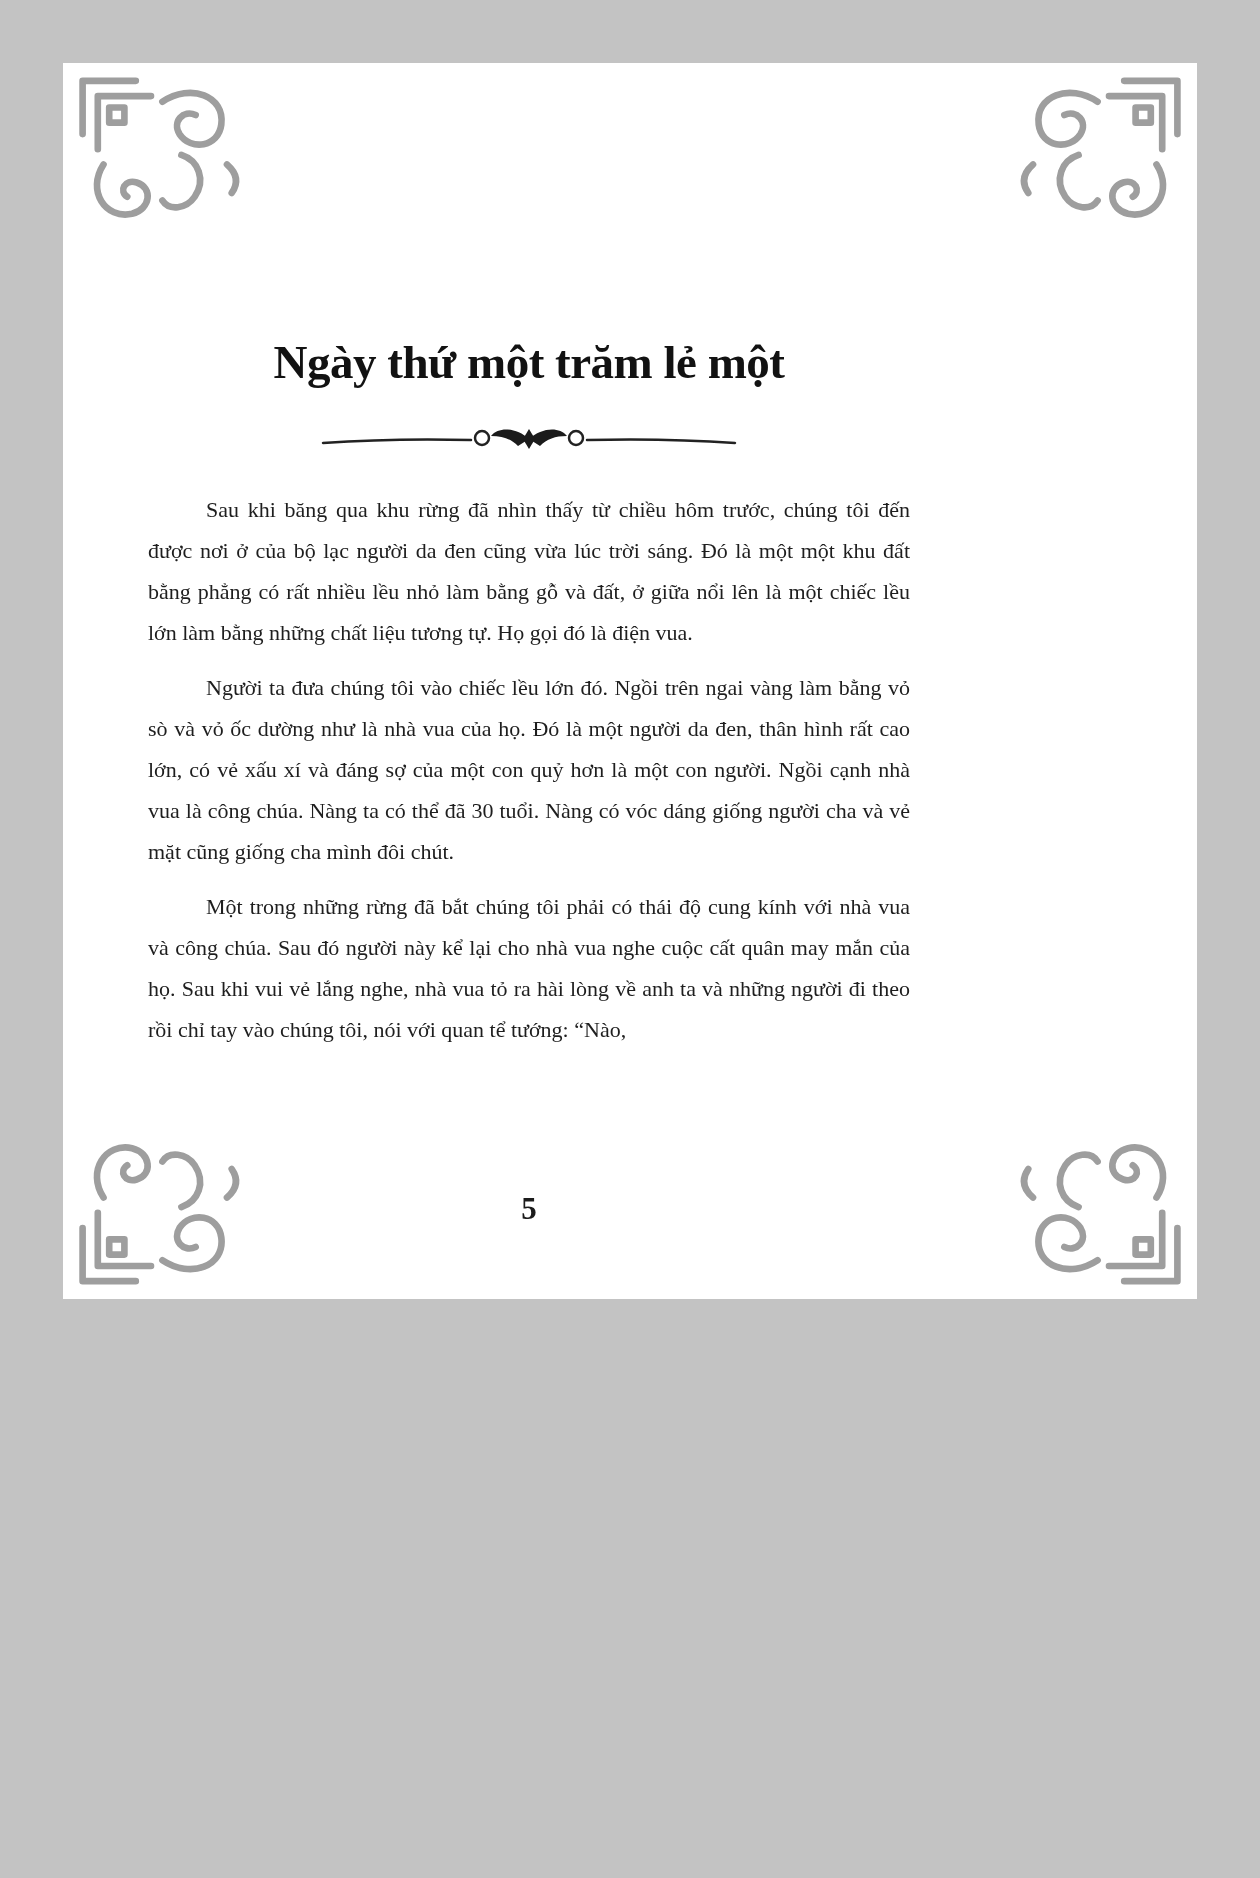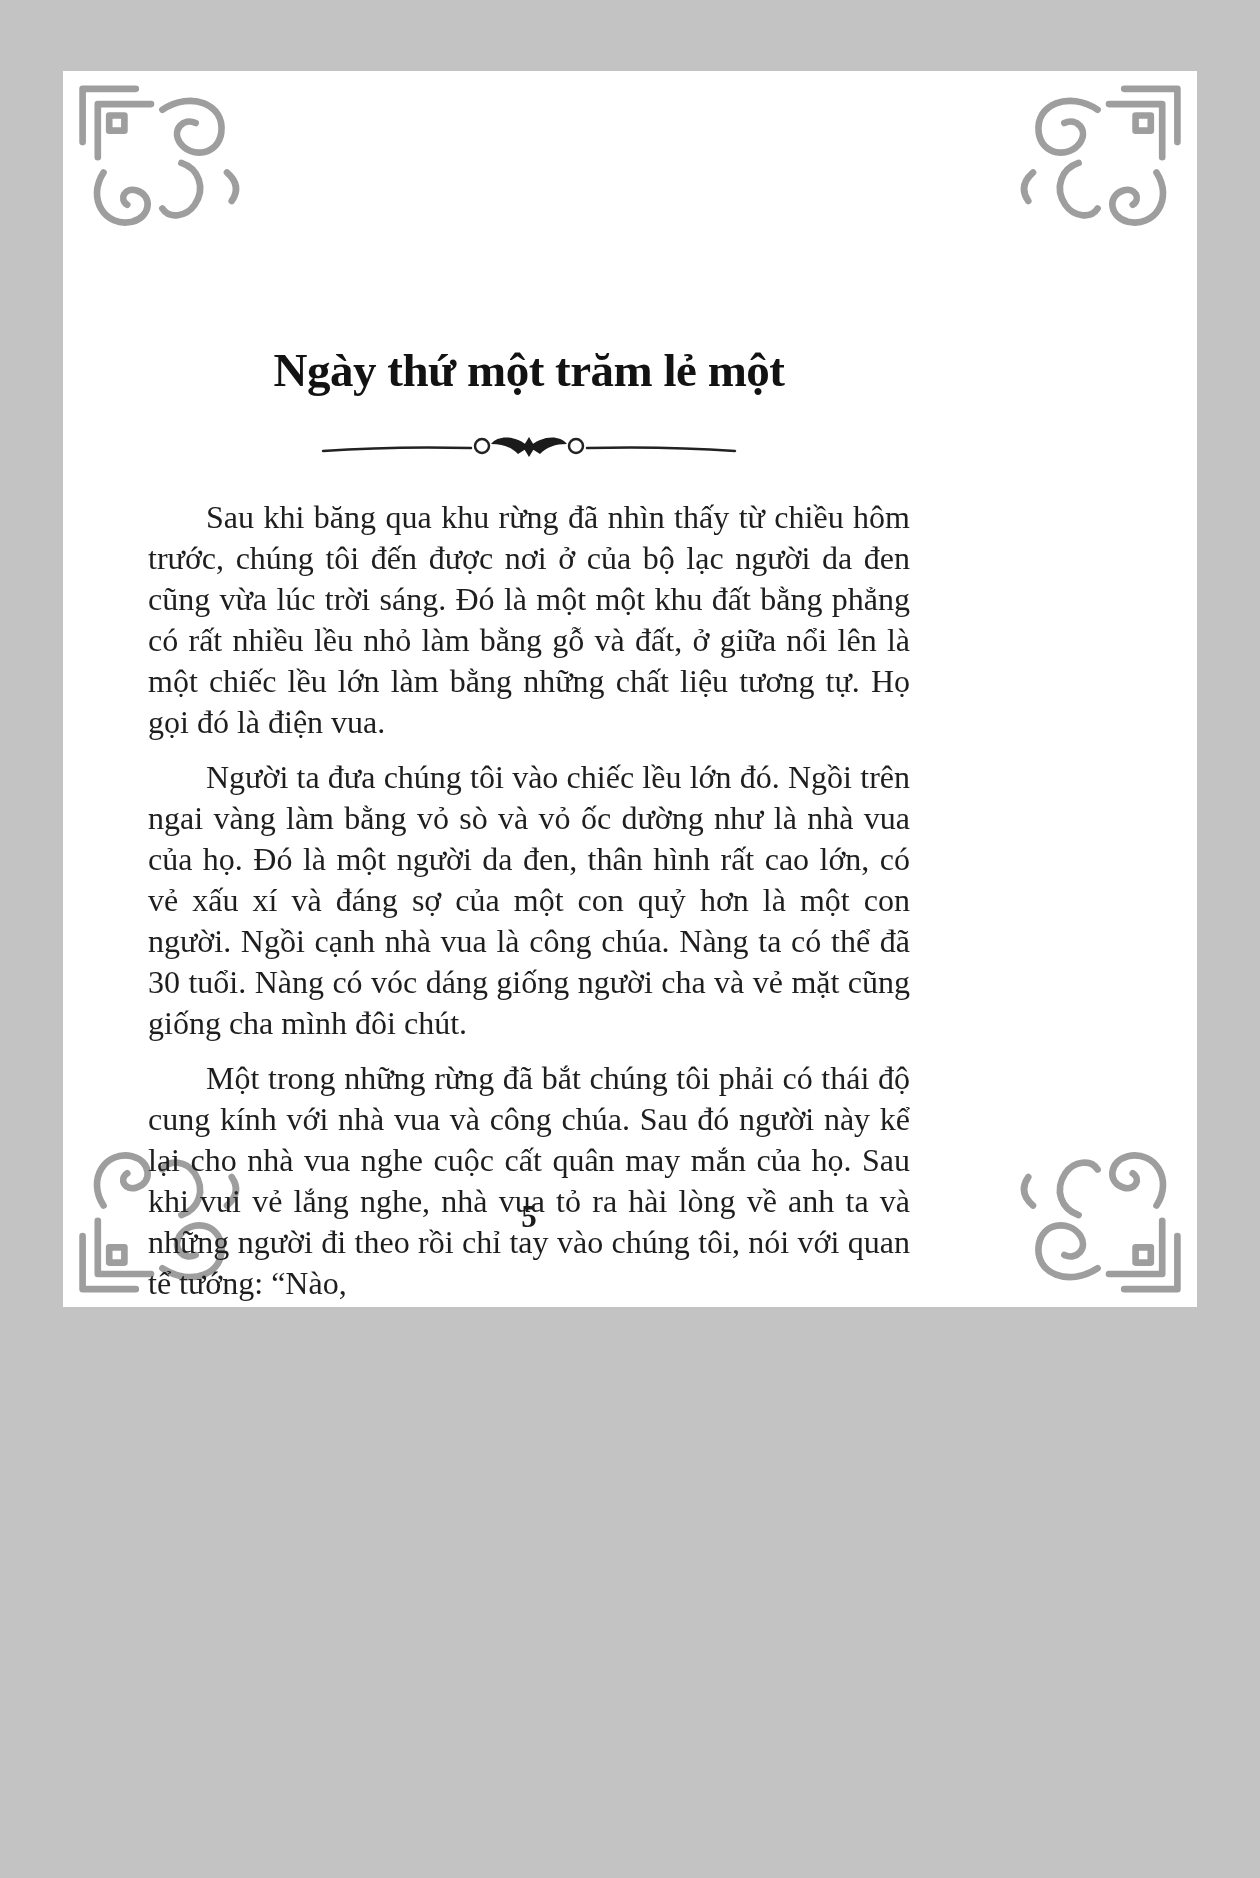--- a/index.html
+++ b/index.html
@@ -6,21 +6,21 @@
   body{
     background:#c3c3c3;
     font-family:"Liberation Serif", serif;
   }
   .canvas{
     position:relative;
     width:1260px;
     height:1346px;
     background:#c3c3c3;
     overflow:hidden;
-    margin:16px auto;
+    margin:8px auto;
   }
   .page{
     position:absolute;
     left:63px; right:63px; top:55px; bottom:55px;
     background:#ffffff;
   }
   
   .ornament{
     position:absolute;
     width:190px;
@@ -52,21 +52,21 @@
     letter-spacing:-0.5px;
     color:#121212;
   }
   .divider{
     margin:26px auto 30px auto;
     width:420px;
     height:40px;
   }
   .body-text p{
     margin:0 0 14px 0;
-    font-size:32px;
+    font-size:22px;
     line-height:41px;
     text-align:justify;
     text-indent:58px;
     color:#1e1e1e;
   }
   .body-text{margin-top:20px;}
   .pagenum{
     position:absolute;
     left:85px;
     width:762px;

